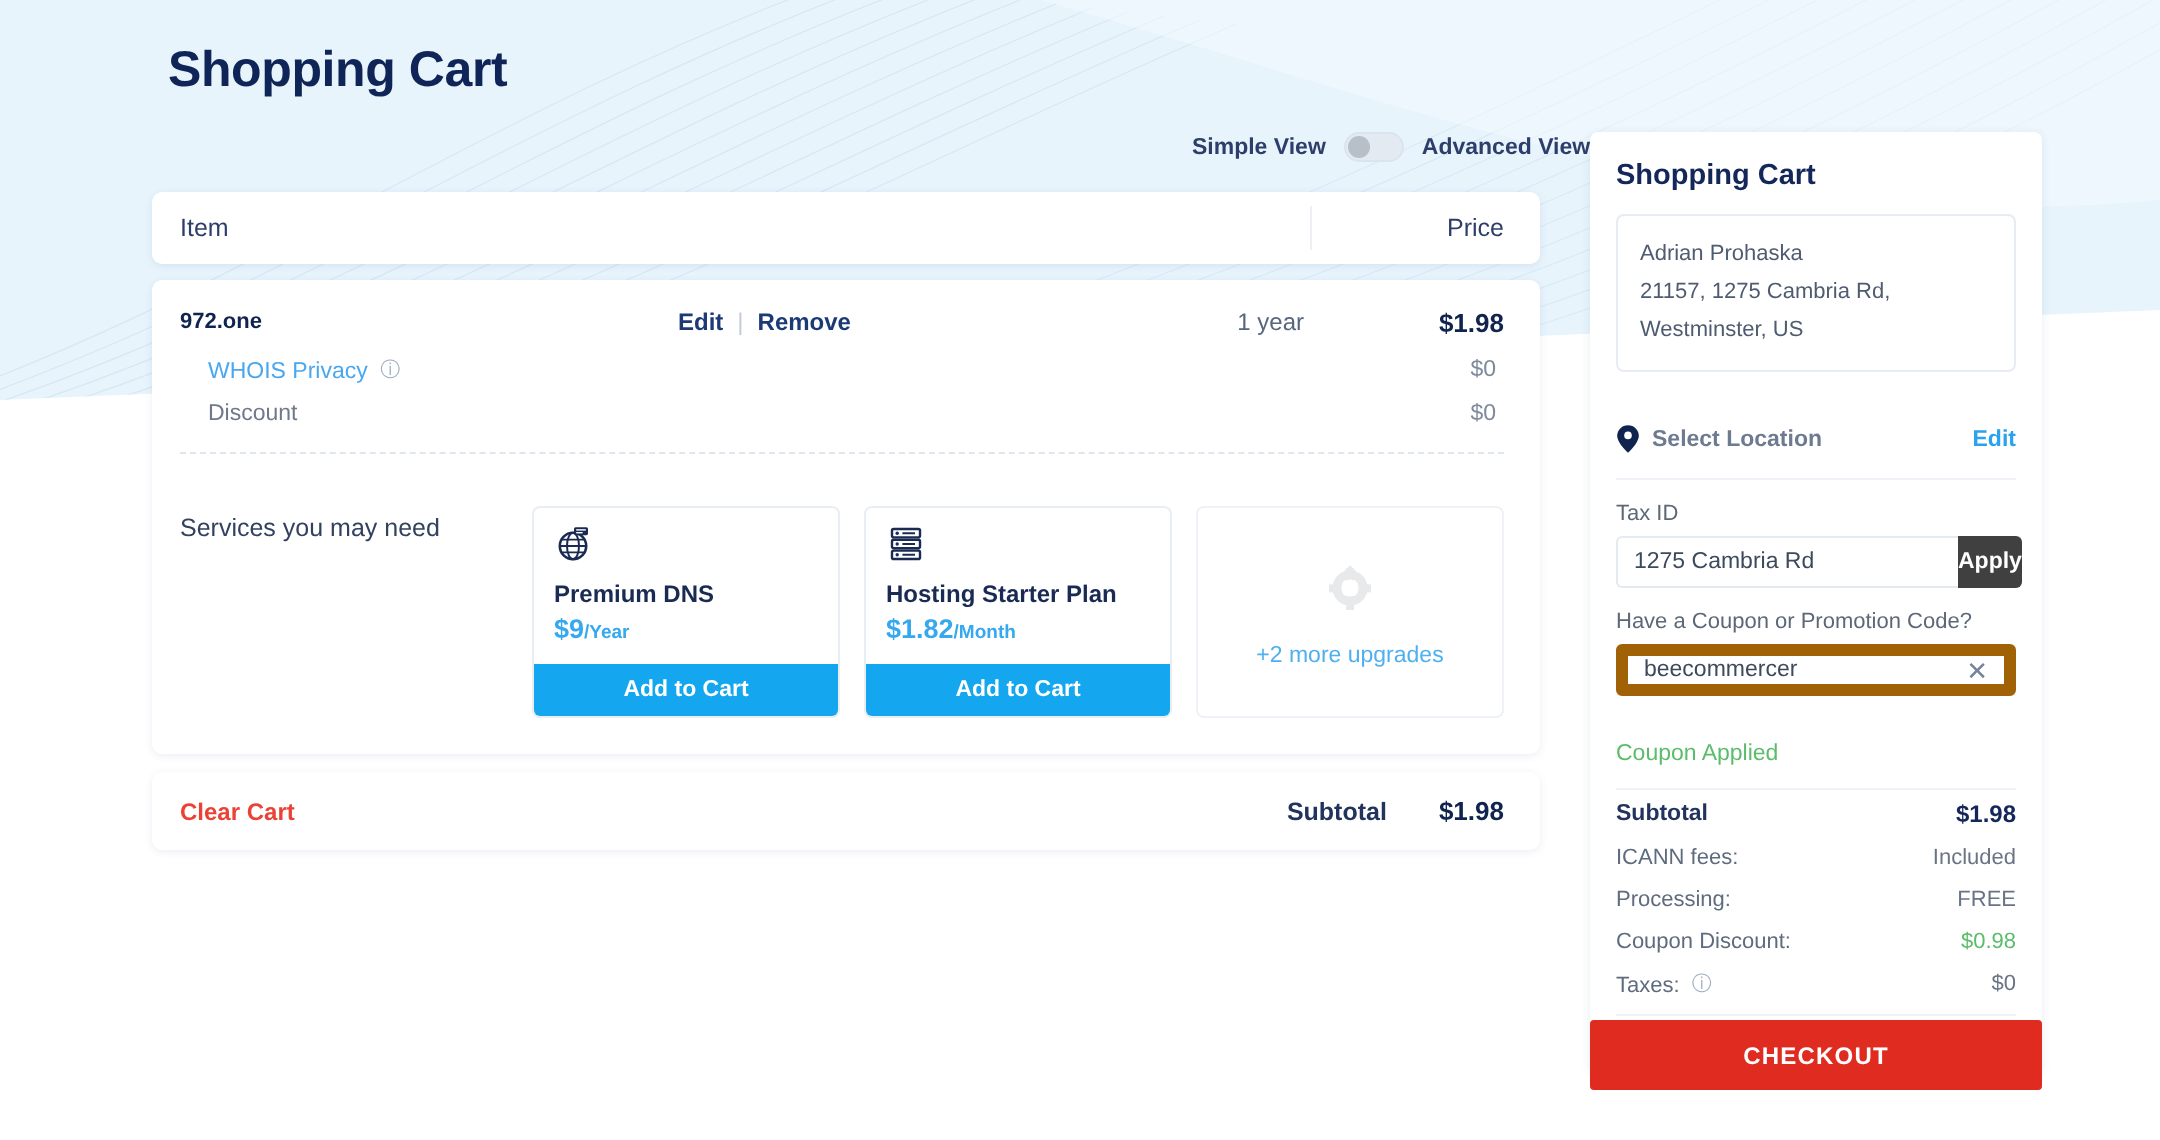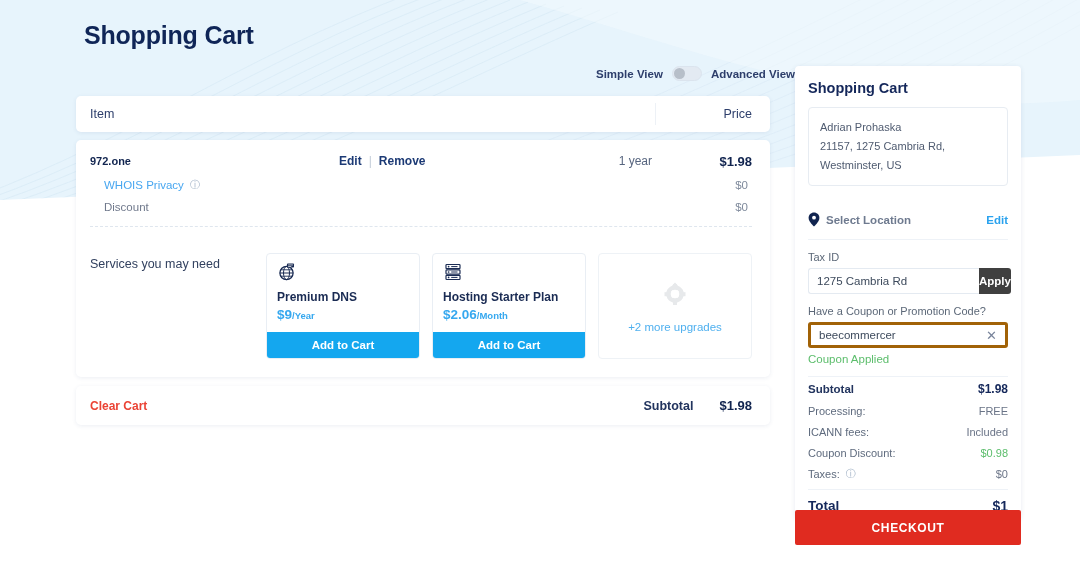--- a/index.html
+++ b/index.html
@@ -272,24 +272,24 @@
     color: #fff;
     font-size: 11.5px; font-weight: bold;
     border: none;
     border-radius: 0 3px 3px 0;
     cursor: pointer;
     font-family: "Liberation Sans", sans-serif;
   }
   .coupon-row {
     display: flex; align-items: center;
     height: 26px;
-    border: 3px solid #a16207;
+    border: 6px solid #a16207;
     border-radius: 3px;
     padding: 0 8px;
-    margin-bottom: 5px;
+    margin-bottom: 23px;
   }
   .coupon-input {
     flex: 1;
     border: none; outline: none;
     font-size: 11.5px; color: #3d4a5c;
     font-family: "Liberation Sans", sans-serif;
     background: transparent;
   }
   .coupon-clear {
     font-size: 13px; color: #77839a; cursor: pointer; line-height: 1;
@@ -464,21 +464,21 @@
                   <circle cx="5.6" cy="4.6" r="0.85" fill="#1a2b53"></circle>
                   <circle cx="5.6" cy="10" r="0.85" fill="#1a2b53"></circle>
                   <circle cx="5.6" cy="15.4" r="0.85" fill="#1a2b53"></circle>
                   <line x1="8.2" y1="4.6" x2="14.5" y2="4.6" stroke="#1a2b53" stroke-width="1"></line>
                   <line x1="8.2" y1="10" x2="14.5" y2="10" stroke="#1a2b53" stroke-width="1"></line>
                   <line x1="8.2" y1="15.4" x2="14.5" y2="15.4" stroke="#1a2b53" stroke-width="1"></line>
                 </svg>
               </div>
               <div class="up-name">Hosting Starter Plan</div>
               <div class="up-price">
-                <span>$2.06</span><span class="per">/Month</span>
+                <span>$1.82</span><span class="per">/Month</span>
               </div>
             </div>
             <div class="up-btn">Add to Cart</div>
           </div>
 
           <div class="up-more">
             <div>
               <svg width="30" height="30" viewBox="0 0 30 30">
                 <path d="M15 3.6 l3.1 3.1 h-2.1 v3.6 h-2 V6.7 h-2.1 z" fill="#e7e9eb"></path>
                 <path d="M15 6.2 a8.8 8.8 0 1 0 0.01 0 z M15 10.4 a4.6 4.6 0 1 1 -0.01 0 z" fill="#e7e9eb"></path>
@@ -533,26 +533,26 @@
       <input class="coupon-input" type="text" value="beecommercer" style="">
       <span class="coupon-clear">✕</span>
     </div>
     <div class="coupon-applied">Coupon Applied</div>
 
     <div class="sum-row strong">
       <span class="lbl">Subtotal</span>
       <span class="val">$1.98</span>
     </div>
     <div class="sum-row">
+      <span class="lbl">ICANN fees:</span>
+      <span class="val">Included</span>
+    </div>
+    <div class="sum-row">
       <span class="lbl">Processing:</span>
       <span class="val">FREE</span>
-    </div>
-    <div class="sum-row">
-      <span class="lbl">ICANN fees:</span>
-      <span class="val">Included</span>
     </div>
     <div class="sum-row">
       <span class="lbl">Coupon Discount:</span>
       <span class="val green">$0.98</span>
     </div>
     <div class="sum-row">
       <span class="lbl">
         <span>Taxes:</span>
         <span class="help-icon">ⓘ</span>
       </span>

